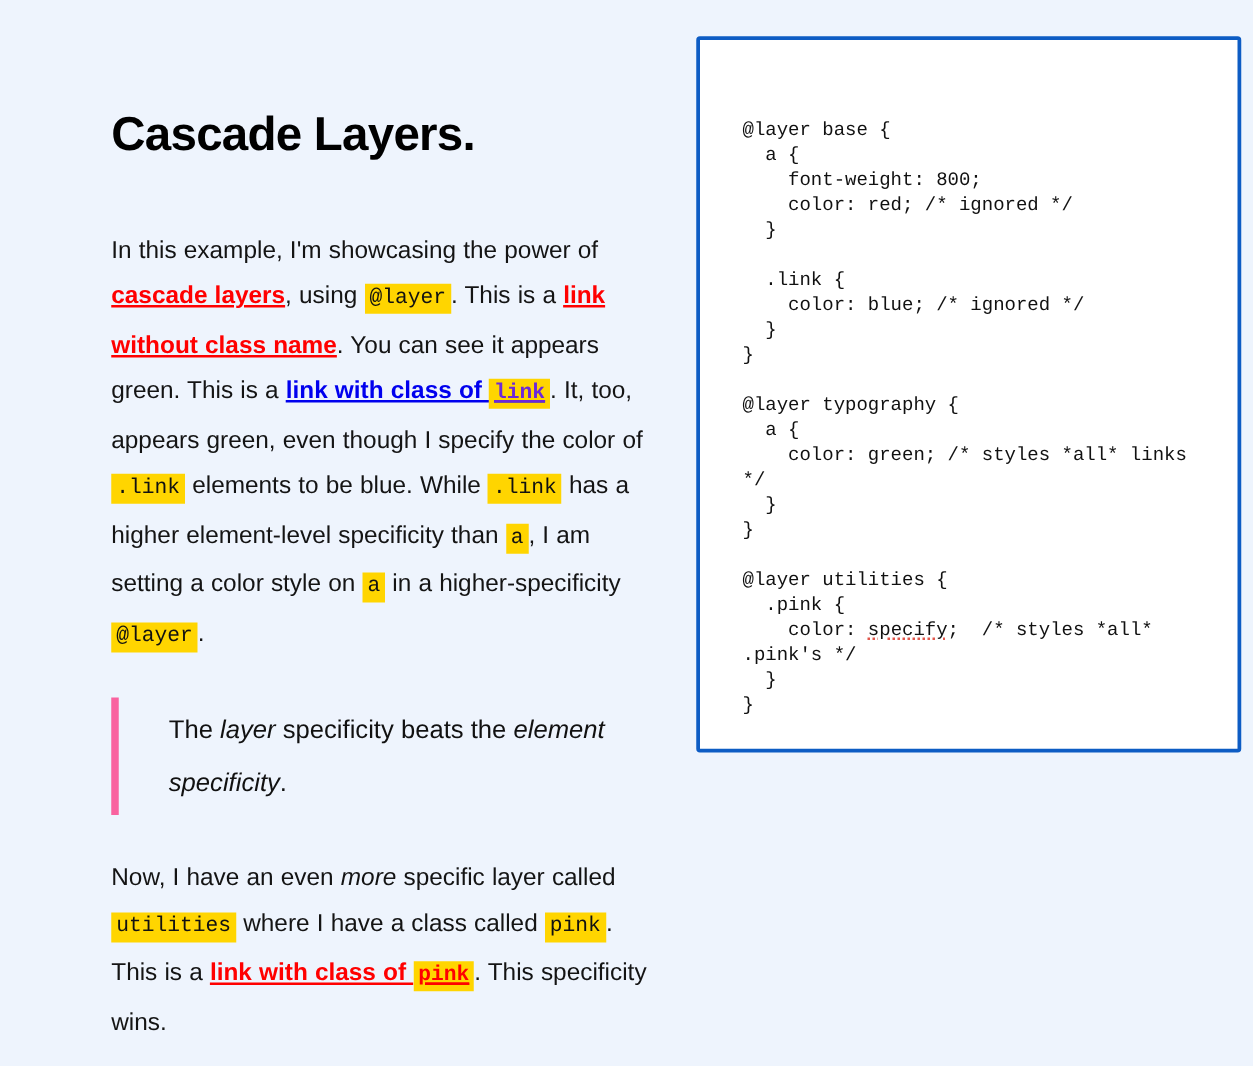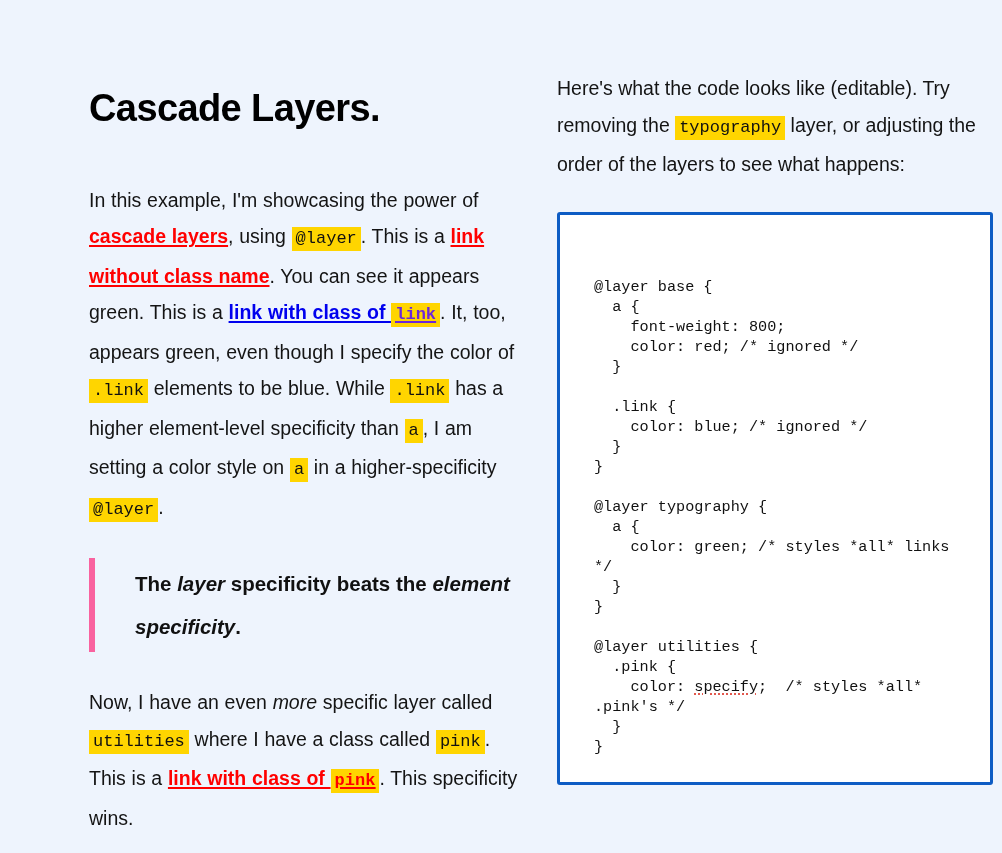--- a/index.html
+++ b/index.html
@@ -96,21 +96,20 @@
     margin: 30px 0 0 0;
     padding: 4px 0 4px 40px;
     border-left: 6px solid #f9629f;
     position: relative;
   }
   .quote-line {
     font-size: 20.5px;
     line-height: 43px;
     color: #111111;
     margin: 0;
-    font-weight: bold;
   }
 
   
   .col-right {
     position: absolute;
     left: 517px;
     top: 0;
     width: 436px;
   }
 
@@ -170,21 +169,20 @@
     <blockquote class="quote">
       <p class="quote-line"><span>The </span><em class="ital">layer</em><span> specificity beats the </span><em class="ital">element specificity</em><span>.</span></p>
     </blockquote>
 
     <p class="body-para" id="para-utilities"><span>Now, I have an even </span><em class="ital">more</em><span> specific layer called </span><code class="code-chip">utilities</code><span> where I have a class called </span><code class="code-chip">pink</code><span>. This is a </span><a class="link-red" href="#"><span>link with class of </span><code class="code-chip">pink</code></a><span>. This specificity wins.</span></p>
 
   </div>
 
   <div class="col-right">
 
-    <p class="intro-right"><span>Here's what the code looks like (editable). Try removing the </span><code class="code-chip">typography</code><span> layer, or adjusting the order of the layers to see what happens:</span></p>
 
     <div class="code-panel">
       <pre class="code-block"><span>
 
 @layer base {
   a {
     font-weight: 800;
     color: red; /* ignored */
   }
 

